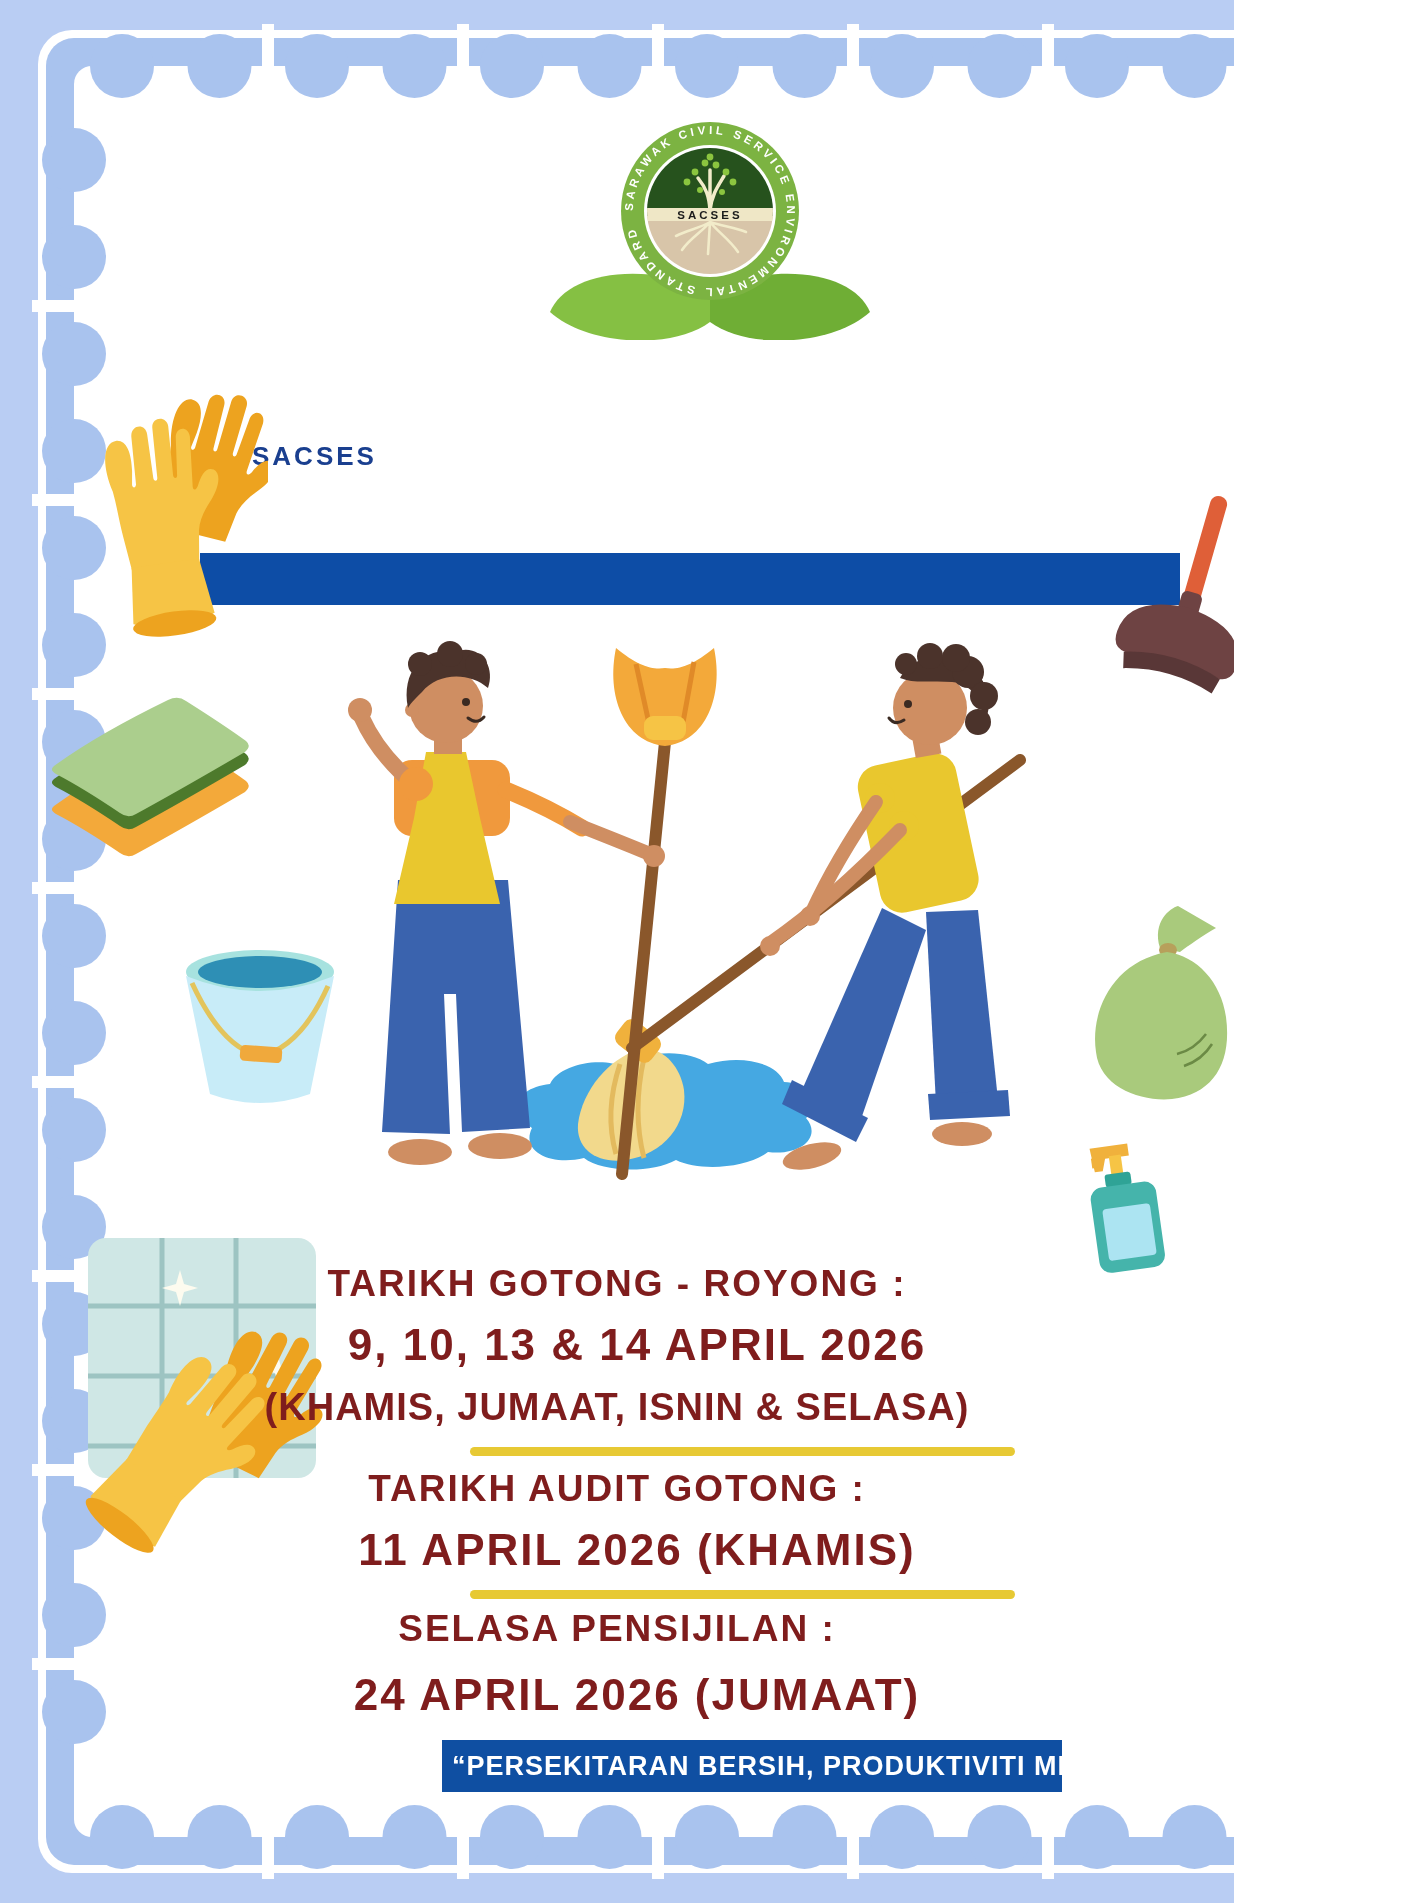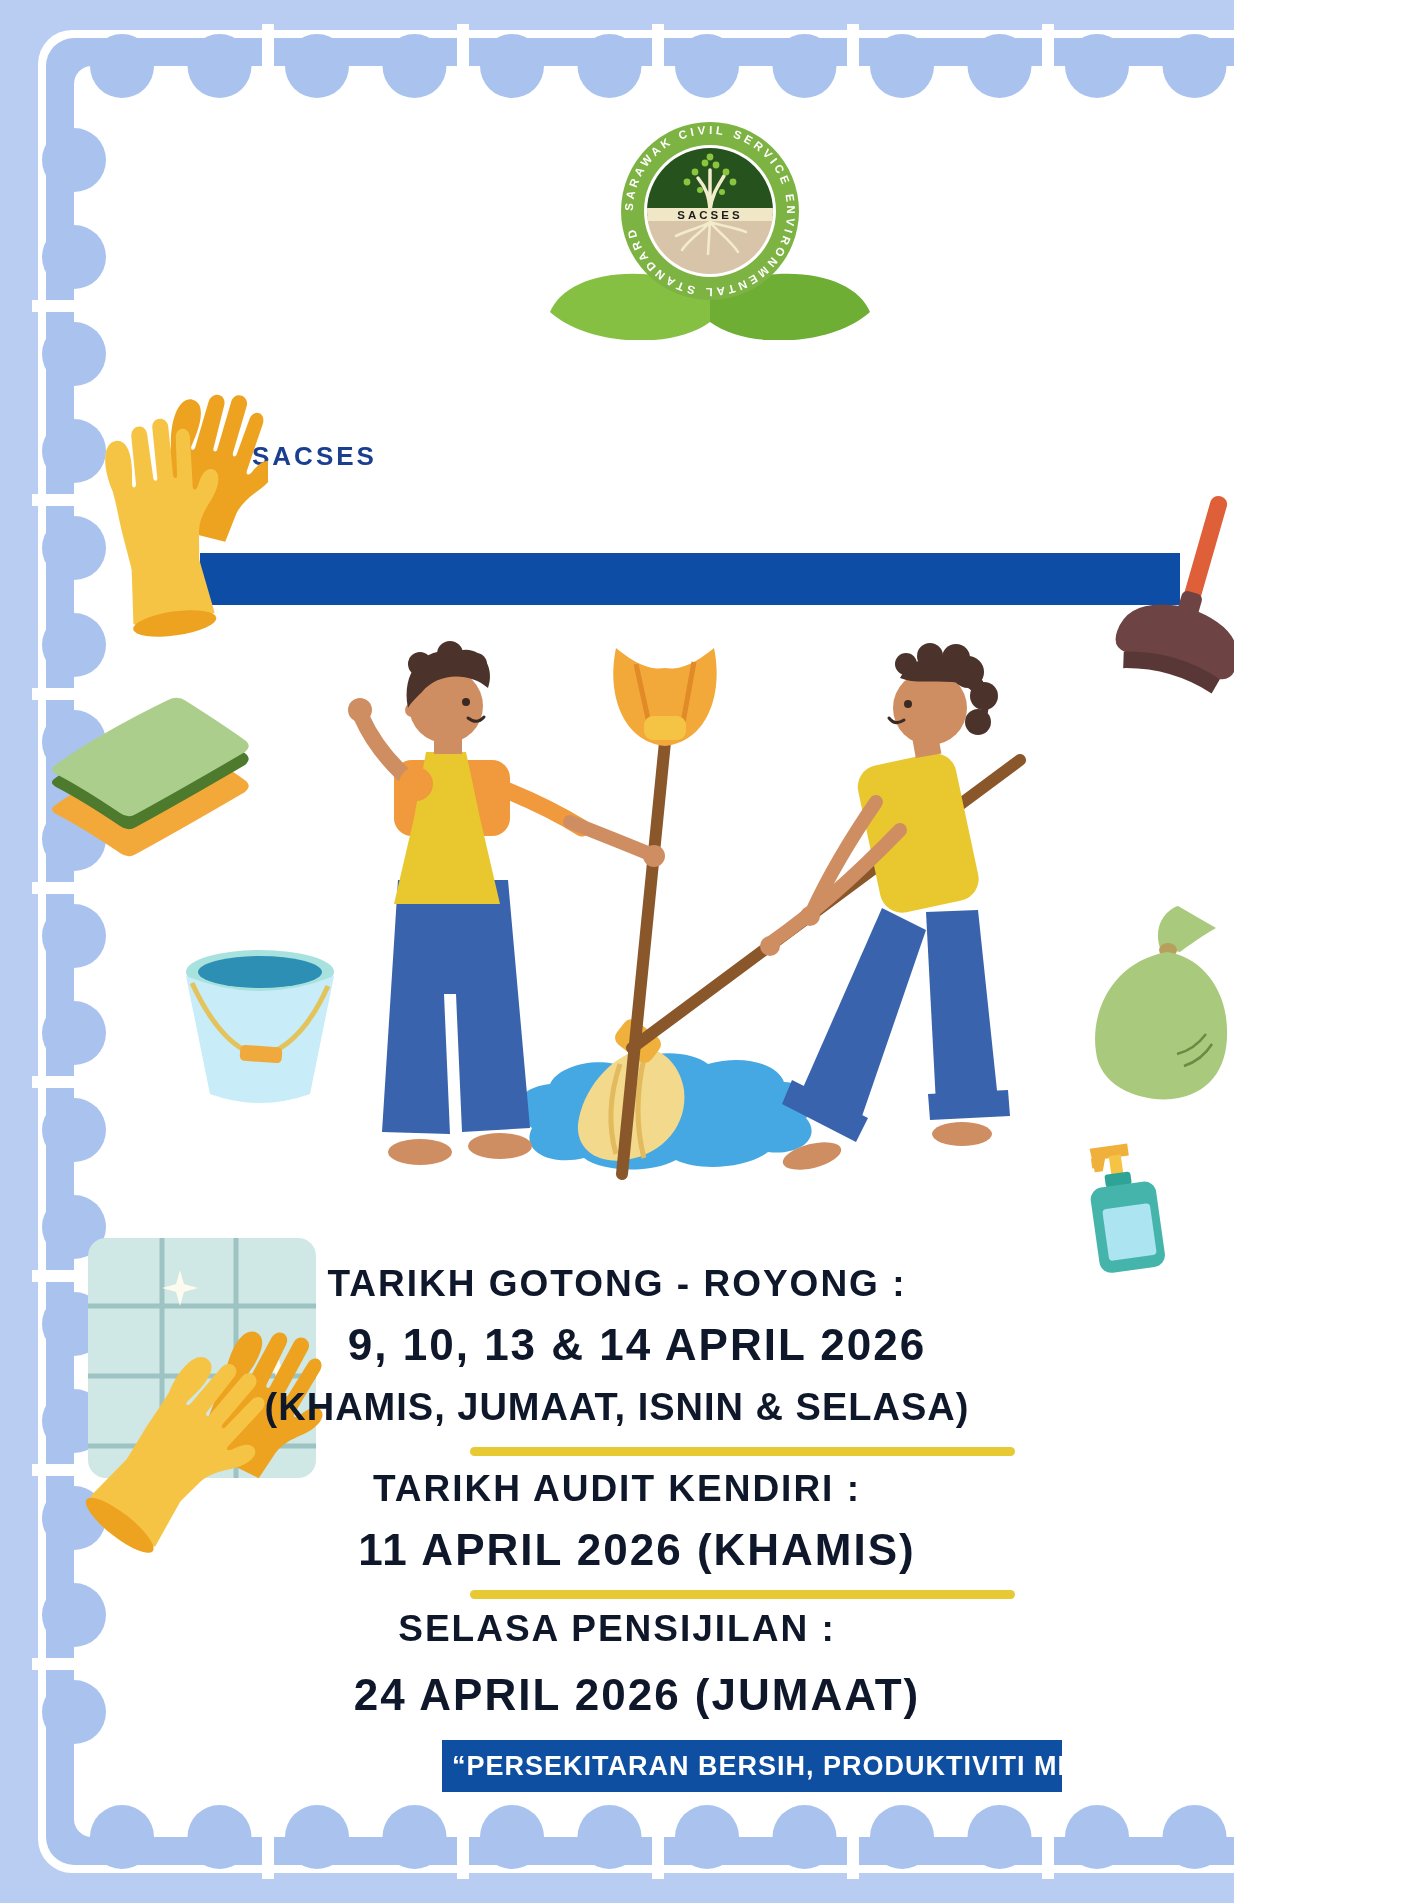--- a/index.html
+++ b/index.html
@@ -1,20 +1,20 @@
 <!DOCTYPE html>
 <html><head>
 <meta charset="utf-8">
 <style>
   html,body{margin:0;padding:0;}
   body{width:1414px;height:1903px;font-family:"Liberation Sans",sans-serif;}
   .poster{position:relative;width:1234px;height:1903px;background:#b9cdf3;overflow:hidden;}
   .abs{position:absolute;}
   svg{display:block;}
-  .center-line{position:absolute;left:0;width:100%;text-align:center;color:#0f172a;font-weight:bold;}
+  .center-line{position:absolute;left:0;width:100%;text-align:center;color:#7f1d1d;font-weight:bold;}
   .title-wrap{position:absolute;left:0;top:352px;width:100%;text-align:center;}
   .title-text{display:inline-block;font-size:100px;font-weight:bold;color:#1a3f8f;
               letter-spacing:0px;transform:scale(0.84,1.1);transform-origin:center top;white-space:nowrap;}
   .subtitle{position:absolute;left:252px;top:441px;font-size:26px;font-weight:bold;
             color:#1a3f8f;letter-spacing:3px;}
   .blue-bar{position:absolute;left:200px;top:553px;width:980px;height:52px;background:#0d4da6;}
   .sched-label{font-size:37px;letter-spacing:2px;}
   .sched-date{font-size:44px;letter-spacing:2px;margin-left:20px;}
   .sched-days{font-size:38px;letter-spacing:1px;}
   .divider{position:absolute;left:470px;width:545px;height:9px;background:#e7c934;border-radius:5px;}
@@ -317,21 +317,21 @@
     </g>
   </svg>
 
   <div>
     <div class="center-line sched-label" style="top:1263px">TARIKH GOTONG - ROYONG :</div>
     <div class="center-line sched-date" style="top:1320px">9, 10, 13 &amp; 14 APRIL 2026</div>
     <div class="center-line sched-days" style="top:1386px">(KHAMIS, JUMAAT, ISNIN &amp; SELASA)</div>
 
     <div class="divider" style="top:1447px"></div>
 
-    <div class="center-line sched-label" style="top:1468px">TARIKH AUDIT KENDIRI :</div>
+    <div class="center-line sched-label" style="top:1468px">TARIKH AUDIT GOTONG :</div>
     <div class="center-line sched-date" style="top:1525px">11 APRIL 2026 (KHAMIS)</div>
 
     <div class="divider" style="top:1590px"></div>
 
     <div class="center-line sched-label" style="top:1608px">SELASA PENSIJILAN :</div>
     <div class="center-line sched-date" style="top:1670px">24 APRIL 2026 (JUMAAT)</div>
   </div>
 
   <div class="banner">
     <div class="banner-text">“PERSEKITARAN BERSIH, PRODUKTIVITI MENING</div>

